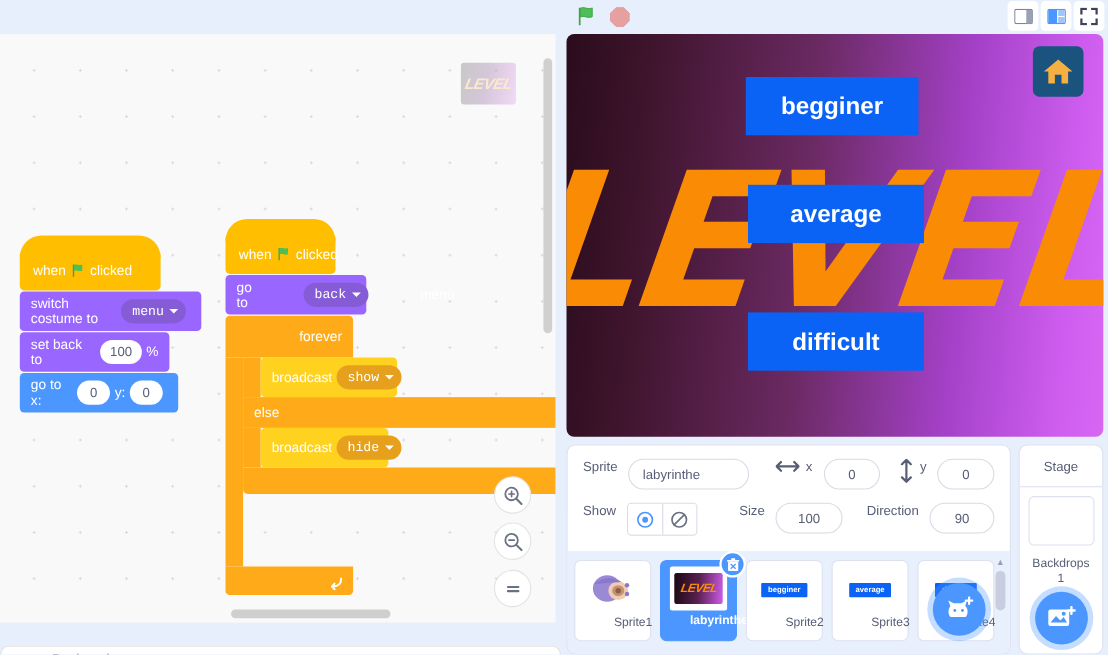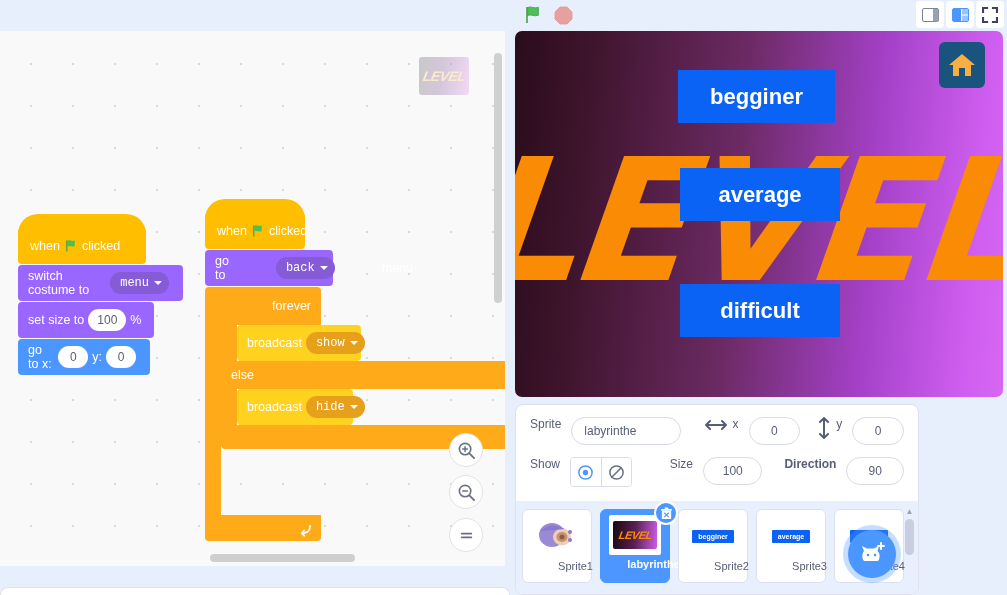--- a/index.html
+++ b/index.html
@@ -320,26 +320,26 @@
 
       <div class="blk blk-look" style="width:165px; margin-top:1px;">
         <span>switch costume to</span>
         <span class="drop look">
           <span>menu</span>
           <i class="caret"></i>
         </span>
       </div>
 
       <div class="blk blk-look" style="width:136px; margin-top:1px;">
-        <span>set size to</span>
+        <span>set back to</span>
         <span class="oval-input">100</span>
         <span>%</span>
       </div>
 
-      <div class="blk blk-motion" style="width:132px; margin-top:1px;">
+      <div class="blk blk-motion" style="width:144px; margin-top:1px;">
         <span>go to x:</span>
         <span class="oval-input">0</span>
         <span>y:</span>
         <span class="oval-input">0</span>
       </div>
     </div>
 
     <div class="script" style="left:205px; top:182px;">
 
       <div class="hat" style="width:100px;">
@@ -497,21 +497,21 @@
           </div>
           <div class="tg">
             <svg width="17" height="17" viewBox="0 0 18 18">
               <circle cx="9" cy="9" r="7" fill="none" stroke="#6b7183" stroke-width="1.6"></circle>
               <path d="M4 14 L14 4" stroke="#6b7183" stroke-width="1.6" stroke-linecap="round"></path>
             </svg>
           </div>
         </div>
         <span class="sp-lab" style="margin-left:38px;">Size</span>
         <div class="sp-field sp-num" style="width:64px;">100</div>
-        <span class="sp-lab" style="margin-left:22px;font-weight:bold;">Direction</span>
+        <span class="sp-lab" style="margin-left:22px;">Direction</span>
         <div class="sp-field sp-num" style="width:62px;">90</div>
       </div>
     </div>
 
     <div class="sprite-list">
       <div class="sp-card">
         <div class="thumb">
           <svg width="42" height="36" viewBox="0 0 42 36">
             <ellipse cx="16" cy="17" rx="13" ry="12" fill="#9a8ad6"></ellipse>
             <ellipse cx="26" cy="19" rx="9" ry="8.5" fill="#f0cdb2"></ellipse>
@@ -578,14 +578,28 @@
     <div class="add-sprite">
       <svg width="26" height="24" viewBox="0 0 26 24">
         <path d="M5 9 L3 4 L8 6.5 L15 6.5 L20 4 L18.5 9 C21 11 21.5 16 19 19 L5 19 C2.5 16 3 11.5 5 9 Z" fill="#fff"></path>
         <circle cx="9" cy="13" r="1.3" fill="#4c97ff"></circle>
         <circle cx="16" cy="13" r="1.3" fill="#4c97ff"></circle>
         <path d="M22 1 L22 7 M19 4 L25 4" stroke="#fff" stroke-width="2" stroke-linecap="round"></path>
       </svg>
     </div>
   </div>
 
+  <div class="stage-panel">
+    <div class="st-header">Stage</div>
+    <div class="st-thumb"></div>
+    <div class="st-lab">Backdrops</div>
+    <div class="st-cnt">1</div>
+    <div class="add-backdrop">
+      <svg width="26" height="22" viewBox="0 0 26 22">
+        <rect x="1" y="3" width="19" height="15" rx="2" fill="#fff"></rect>
+        <path d="M3 15 L8 9 L12 13 L15 10 L18 15 Z" fill="#4c97ff"></path>
+        <circle cx="15" cy="7" r="1.8" fill="#4c97ff"></circle>
+        <path d="M22 1 L22 7 M19 4 L25 4" stroke="#fff" stroke-width="2.2" stroke-linecap="round"></path>
+      </svg>
+    </div>
+  </div>
 
 </div>
 
 </body></html>

